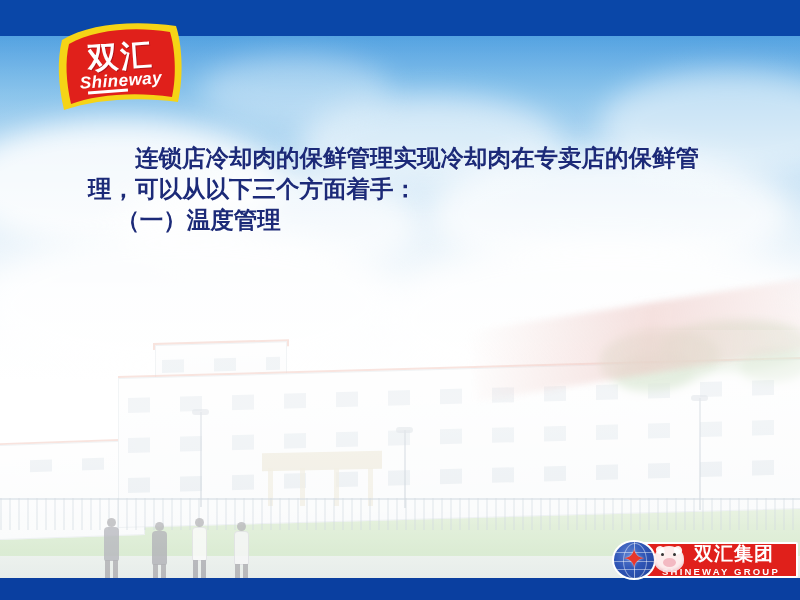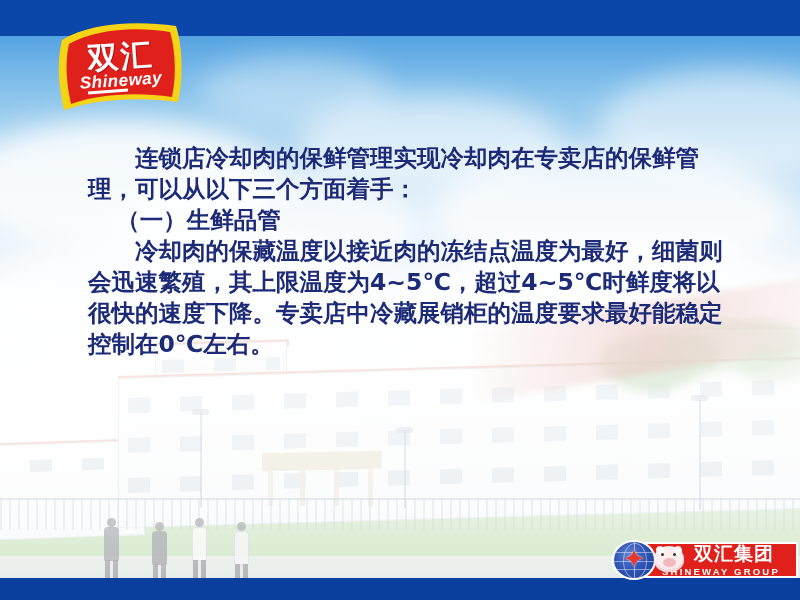--- a/index.html
+++ b/index.html
@@ -349,22 +349,21 @@
       <path d="M8,22 C34,6 78,2 122,8 C128,26 130,58 124,84 C82,78 38,82 10,92 C4,66 3,42 8,22 Z" fill="#f5d416"></path>
       <path d="M15,26 C40,12 78,8 116,14 C121,30 123,57 118,79 C80,73 40,77 17,86 C12,63 11,43 15,26 Z" fill="#e0201b"></path>
     </svg>
     <div class="flag-cn">双汇</div>
     <div class="flag-en">Shineway</div>
     <div class="flag-underline"></div>
   </div>
 
   <div class="content">
     <p class="para indent2">连锁店冷却肉的保鲜管理实现冷却肉在专卖店的保鲜管理，可以从以下三个方面着手：</p>
-    <p class="para indent1">（一）生鲜品管</p>
-    <p class="para indent2">冷却肉的保藏温度以接近肉的冻结点温度为最好，细菌则会迅速繁殖，其上限温度为4~5℃，超过4~5℃时鲜度将以很快的速度下降。专卖店中冷藏展销柜的温度要求最好能稳定控制在0℃左右。</p>
+    <p class="para indent1">（一）温度管理</p>
   </div>
 
   <div class="blogos">
     <div class="redbar"></div>
     <div class="globe">
       <div class="ell"></div>
       <div class="merid"></div>
       <div class="par par1"></div>
       <div class="par par2"></div>
       <div class="par par3"></div>

